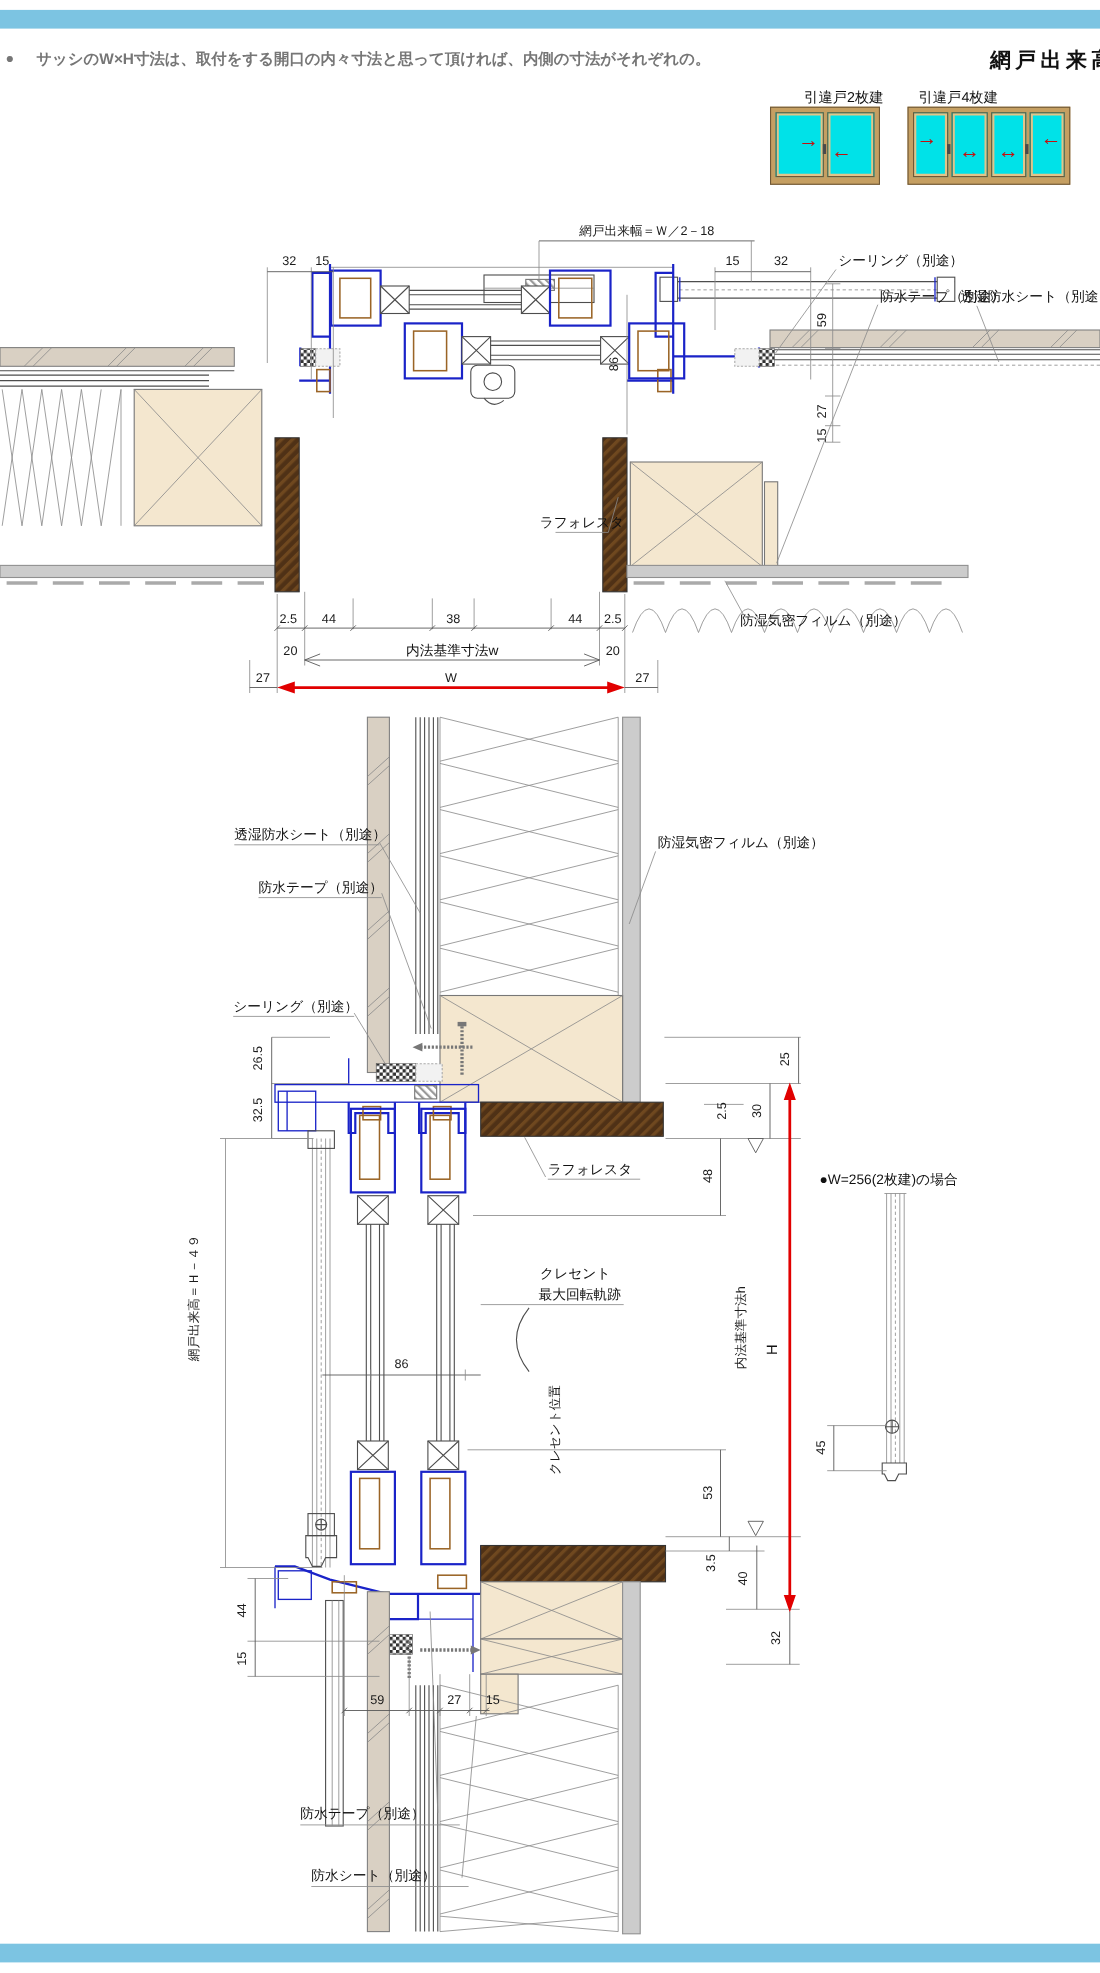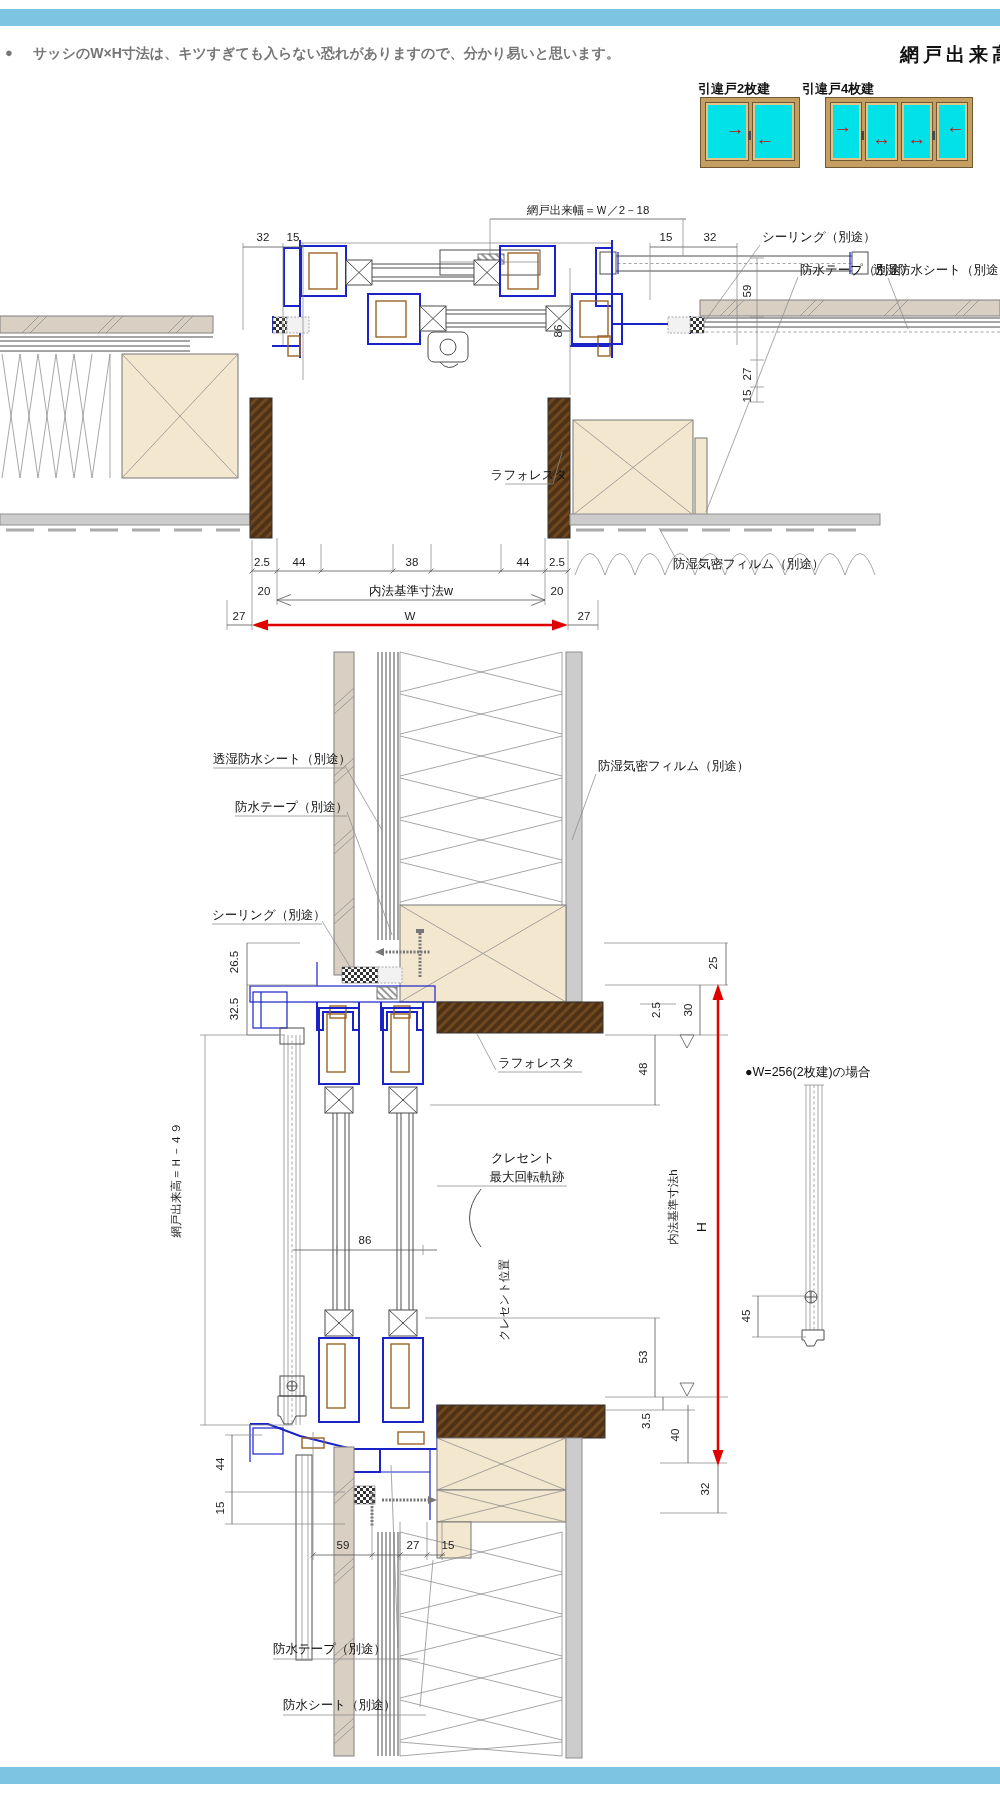--- a/index.html
+++ b/index.html
@@ -5,21 +5,21 @@
   html,body{margin:0;padding:0;background:#fff;}
   .page{position:relative;width:1000px;height:1794px;background:#fff;overflow:hidden;
         font-family:"Liberation Sans",sans-serif;}
   .bar{position:absolute;left:0;width:1000px;height:17px;background:#7cc4e2;}
   .bar.top{top:9px;} .bar.bottom{top:1767px;}
   .bullet{position:absolute;left:5px;top:45px;font-size:13px;color:#767676;}
   .intro{position:absolute;left:33px;top:40px;width:600px;}
   .intro div{font:bold 14px/26.5px "Liberation Sans",sans-serif;color:#767676;white-space:nowrap;}
   .ivtitle{position:absolute;left:900px;top:42px;font-size:19px;font-weight:bold;color:#111;
            letter-spacing:4px;white-space:nowrap;}
-  .winlabel{position:absolute;top:80px;font-size:13px;font-weight:bold;color:#111;white-space:nowrap;}
+  .winlabel{position:absolute;top:80px;font-size:13px;font-weight:normal;color:#111;white-space:nowrap;margin-left:33px;}
   .win{position:absolute;top:97px;height:71px;background:#c59f62;border:1px solid #6f5836;
        box-sizing:border-box;padding:4px 4px 6px 4px;display:flex;gap:3px;}
   .pnl{position:relative;flex:1;background:#00e2e8;border:1px solid #6f5836;
        box-shadow:inset 0 0 0 2px #e2c489;}
   .arr{position:absolute;color:#c40f0f;font-weight:bold;font-size:19px;line-height:1;}
   .cres{position:absolute;width:3px;height:9px;background:#4a4a4a;right:-3px;top:28px;z-index:2;}
   svg{position:absolute;left:0;}
   .ln{stroke:#4d4d4d;fill:none;stroke-width:1;}
   .tn{stroke:#8a8a8a;fill:none;stroke-width:.75;}
   .dim{stroke:#555;fill:none;stroke-width:.8;}
@@ -33,21 +33,21 @@
 </style>
 </head>
 <body>
 
 <div class="page">
 
   <div class="bar top"></div>
 
   <span class="bullet">●</span>
   <div class="intro">
-    <div>サッシのW×H寸法は、キツすぎても入らない恐れがありますので、分かり易いと思います。</div>
+    <div>サッシのW×H寸法は、取付をする開口の内々寸法と思って頂ければ、内側の寸法がそれぞれの。</div>
   </div>
 
   <div class="ivtitle">網戸出来高</div>
 
   <div class="winlabel" style="left:698px">引違戸2枚建</div>
   <div class="winlabel" style="left:802px">引違戸4枚建</div>
 
   <div class="win" style="left:700px;width:100px">
     <div class="pnl">
       <span class="arr" style="right:3px;top:16px">→</span>

